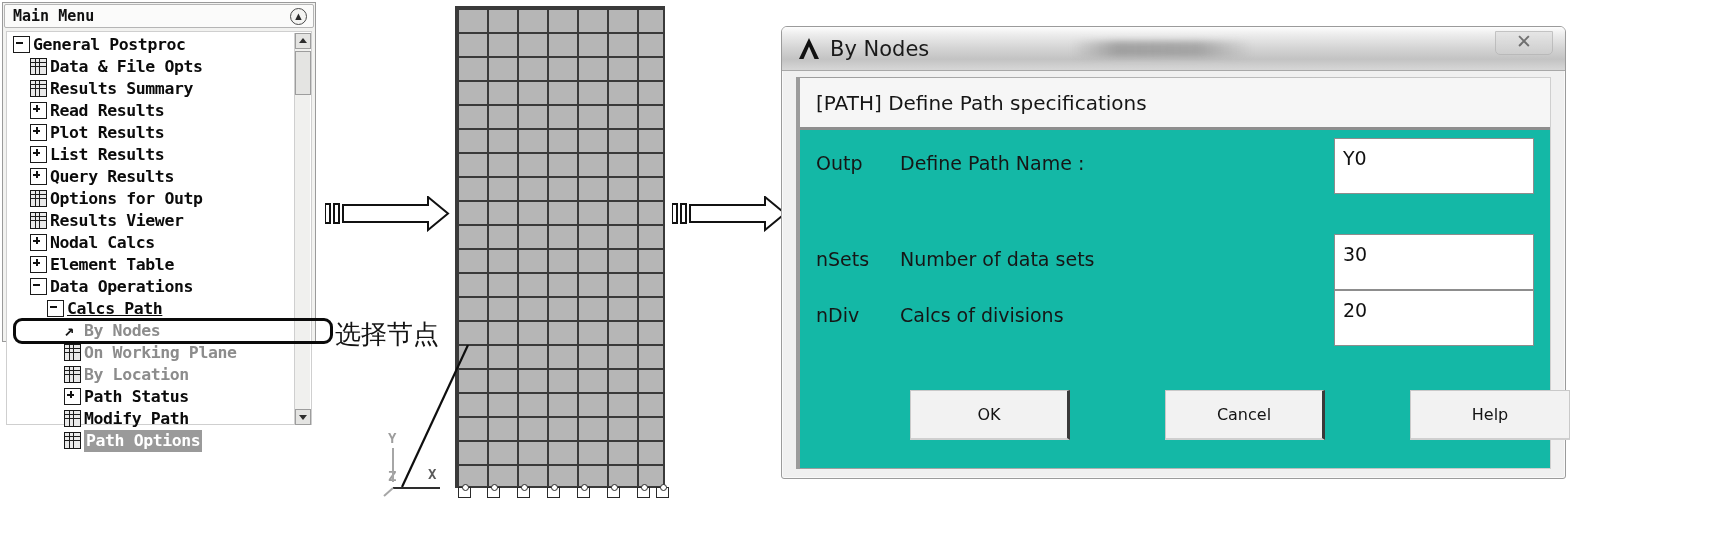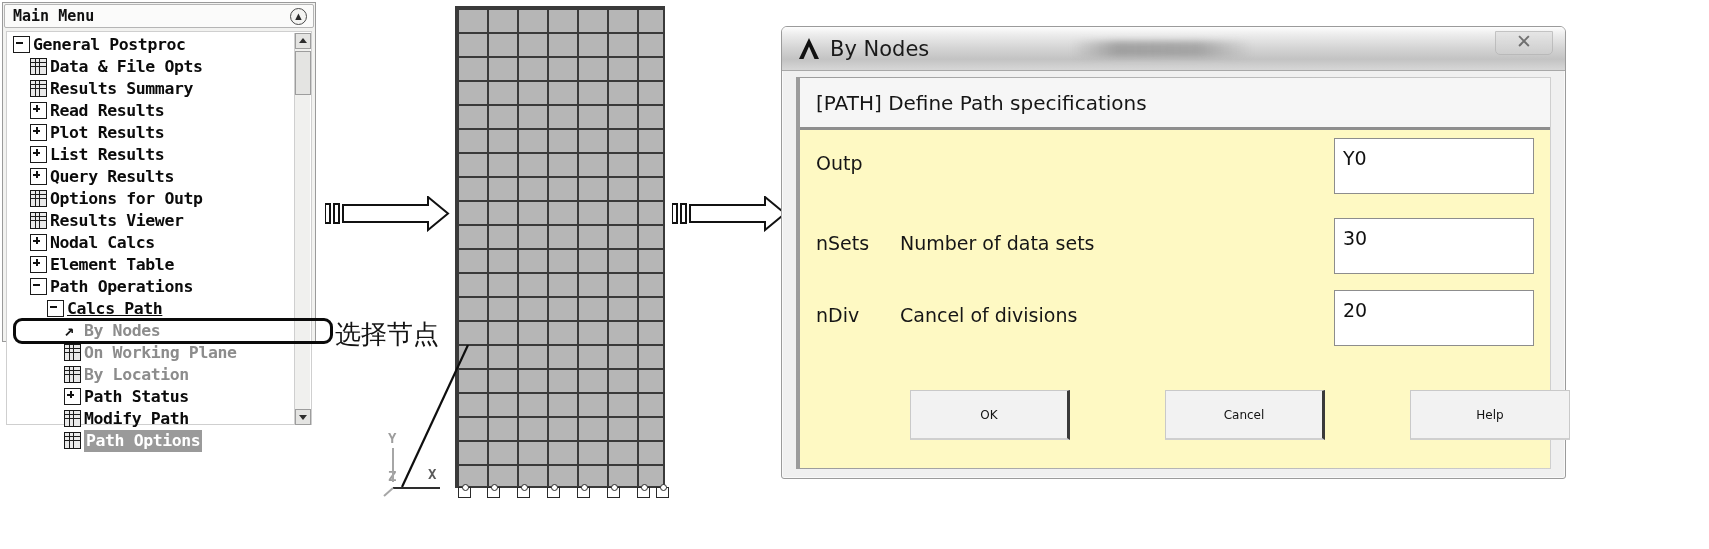--- a/index.html
+++ b/index.html
@@ -224,21 +224,21 @@
     width: 58px; height: 24px;
     border-radius: 0 0 5px 5px;
     background: linear-gradient(to bottom, #e2e2e2, #cfcfcf);
     border: 1px solid #b4b4b4;
     color: #4a4a4a; font-size: 19px; text-align: center; line-height: 20px;
     opacity: 0.75;
   }
   #dlg-body {
     position: absolute; left: 14px; top: 50px;
     width: 755px; height: 392px;
-    background: #fef9c3;
+    background: #14b8a6;
     border: 1px solid #c6c6c6;
     border-left: 4px solid;
     border-image: linear-gradient(to right, #9b9b9b, #cfcfcf) 1;
   }
   #dlg-header-row {
     position: absolute; left: 0; top: 0;
     width: 100%; height: 52px;
     background: #f6f6f6;
     border-bottom: 3px solid #8e8e8e;
   }
@@ -270,21 +270,21 @@
   #dlg-buttons {
     position: absolute; left: 0; bottom: 24px; width: 100%; height: 54px;
   }
   .dlg-btn {
     position: absolute; top: 0;
     width: 160px; height: 50px;
     background: #f2f2f2;
     border: 1px solid #c9c9c9;
     border-right: 3px solid #3a3a3a;
     border-bottom: 2px solid #cfcfcf;
-    font-size: 12px; color: #131313;
+    font-size: 16px; color: #131313;
     text-align: center; line-height: 48px;
     font-family: "DejaVu Sans", sans-serif;
   }
   #btn-ok { left: 110px; }
   #btn-cancel { left: 365px; }
   #btn-help { left: 610px; border-right: 1px solid #c9c9c9; }
 </style>
 </head>
 <body>
 
@@ -303,21 +303,21 @@
           <div class="tnode ind1"><span class="tglyph gly-doc"></span><span>Data &amp; File Opts</span></div>
           <div class="tnode ind1"><span class="tglyph gly-doc"></span><span>Results Summary</span></div>
           <div class="tnode ind1"><span class="tglyph gly-plus"></span><span>Read Results</span></div>
           <div class="tnode ind1"><span class="tglyph gly-plus"></span><span>Plot Results</span></div>
           <div class="tnode ind1"><span class="tglyph gly-plus"></span><span>List Results</span></div>
           <div class="tnode ind1"><span class="tglyph gly-plus"></span><span>Query Results</span></div>
           <div class="tnode ind1"><span class="tglyph gly-doc"></span><span>Options for Outp</span></div>
           <div class="tnode ind1"><span class="tglyph gly-doc"></span><span>Results Viewer</span></div>
           <div class="tnode ind1"><span class="tglyph gly-plus"></span><span>Nodal Calcs</span></div>
           <div class="tnode ind1"><span class="tglyph gly-plus"></span><span>Element Table</span></div>
-          <div class="tnode ind1"><span class="tglyph gly-minus"></span><span>Path Operations</span></div>
+          <div class="tnode ind1"><span class="tglyph gly-minus"></span><span>Data Operations</span></div>
           <div class="tnode ind2"><span class="tglyph gly-minus"></span><span class="t-underline">Calcs Path</span></div>
           <div class="tnode ind3"><span class="tglyph gly-arrow"></span><span class="t-gray">By Nodes</span></div>
           <div class="tnode ind3"><span class="tglyph gly-doc"></span><span class="t-gray">On Working Plane</span></div>
           <div class="tnode ind3"><span class="tglyph gly-doc"></span><span class="t-gray">By Location</span></div>
           <div class="tnode ind3"><span class="tglyph gly-plus"></span><span>Path Status</span></div>
           <div class="tnode ind3"><span class="tglyph gly-doc"></span><span>Modify Path</span></div>
           <div class="tnode ind3"><span class="tglyph gly-doc"></span><span class="t-selected">Path Options</span></div>
         </div>
 
       <div id="mm-highlight"></div>
@@ -388,32 +388,33 @@
     </div>
 
     <div id="dlg-body">
 
       <div id="dlg-header-row">
         <div id="dlg-header-text">[PATH]  Define Path specifications</div>
       </div>
 
       <div class="field-row" style="top:58px;">
         <div class="field-key">Outp</div>
+        <div class="field-label">Define Path Name :</div>
         <div class="field-input">Y0</div>
       </div>
 
-      <div class="field-row" style="top:138px;">
+      <div class="field-row" style="top:154px;">
         <div class="field-key">nSets</div>
         <div class="field-label">Number of data sets</div>
         <div class="field-input">30</div>
       </div>
 
       <div class="field-row" style="top:210px;">
         <div class="field-key">nDiv</div>
-        <div class="field-label">Cancel of divisions</div>
+        <div class="field-label">Calcs of divisions</div>
         <div class="field-input">20</div>
       </div>
 
       <div id="dlg-buttons">
         <div class="dlg-btn" id="btn-ok">OK</div>
         <div class="dlg-btn" id="btn-cancel">Cancel</div>
         <div class="dlg-btn" id="btn-help">Help</div>
       </div>
     </div>
   </div>

